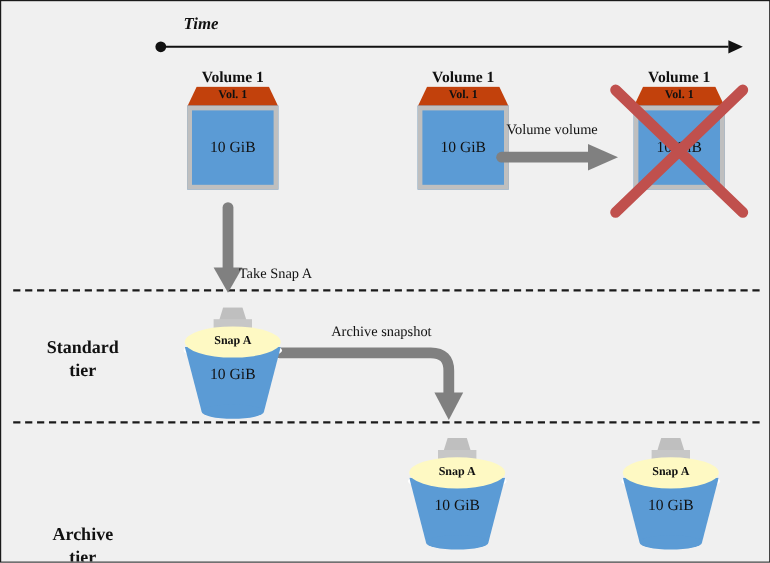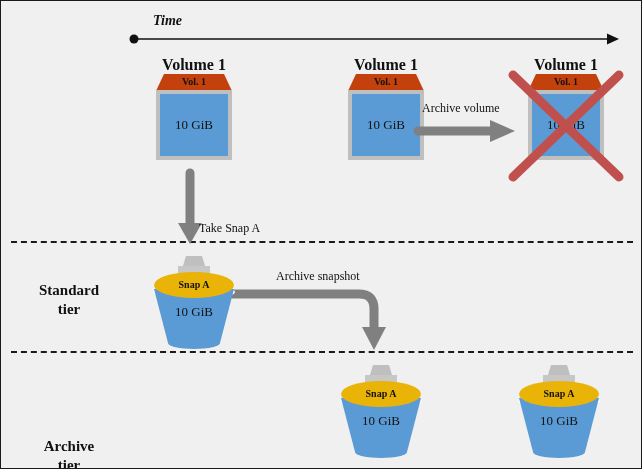--- a/index.html
+++ b/index.html
@@ -49,21 +49,21 @@
     text-align: center;
     line-height: 1.25;
     width: 120px;
   }
   #tier-label-standard { left: 8px; top: 280px; }
   #tier-label-archive  { left: 8px; top: 388px; margin-top: 48px; }
 
   
   .volume-group { width: 120px; }
   .volume-title {
-    font-size: 16px;
+    font-size: 13px;
     font-weight: bold;
     color: #111;
     text-align: center;
     width: 120px;
   }
   .volume-icon {
     position: relative;
     width: 120px;
     height: 100px;
   }
@@ -122,21 +122,21 @@
   .snap-handle2 {
     position: absolute;
     left: 44px; top: 10px;
     width: 32px; height: 9px;
     background: #c7c7c7;
   }
   .snap-cap {
     position: absolute;
     left: 20px; top: 16px;
     width: 80px; height: 26px;
-    background: #eab308;
+    background: #fef9c3;
     border-radius: 50%;
     display: flex;
     align-items: center;
     justify-content: center;
     z-index: 3;
   }
   .snap-cap span {
     font-size: 10px;
     font-weight: bold;
     color: #111;
@@ -311,15 +311,15 @@
     </g>
 
     <g>
       <line x1="512" y1="74" x2="618" y2="176" stroke="#c0504d" stroke-width="9" stroke-linecap="round"></line>
       <line x1="618" y1="74" x2="512" y2="176" stroke="#c0504d" stroke-width="9" stroke-linecap="round"></line>
     </g>
   </svg>
 
   <div class="abs conn-label" style="left:198px; top:194px;margin-top:26px;">Take Snap A</div>
   <div class="abs conn-label" style="left:258px; top:268px;margin-left:17px;">Archive snapshot</div>
-  <div class="abs conn-label" style="left:421px; top:100px;">Archive volume</div>
+  <div class="abs conn-label" style="left:421px; top:100px;">Volume volume</div>
 
 </div>
 
 </body></html>

